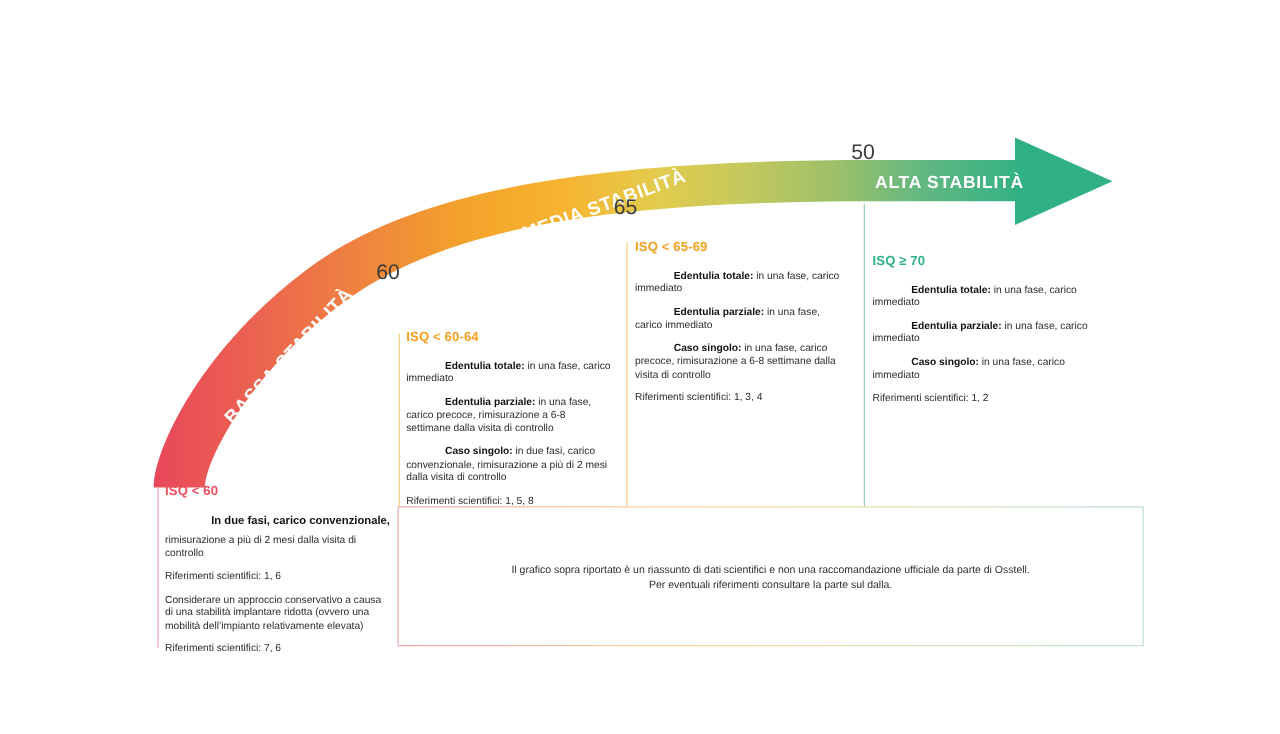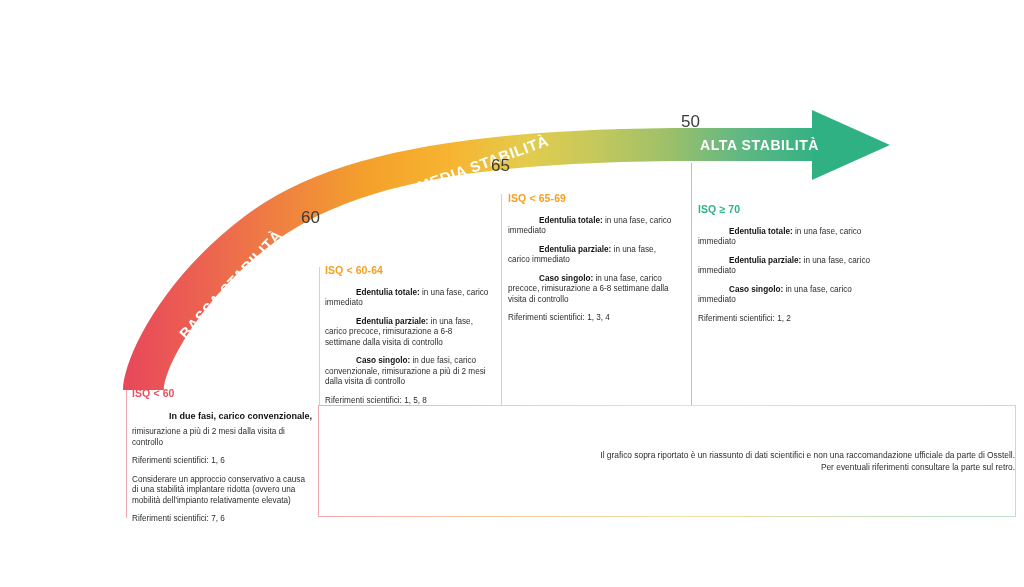--- a/index.html
+++ b/index.html
@@ -195,18 +195,18 @@
   </div>
 
   <div class="col" style="left:698px; top:174px; width:178px;">
     <div class="col-head c-green">ISQ ≥ 70</div>
     <p class="para"><b>Edentulia totale:</b><span> in una fase, carico immediato</span></p>
     <p class="para"><b>Edentulia parziale:</b><span> in una fase, carico immediato</span></p>
     <p class="para"><b>Caso singolo:</b><span> in una fase, carico immediato</span></p>
     <p class="para">Riferimenti scientifici: 1, 2</p>
   </div>
 
-  <div id="disclaimer-box" style="left:318px; top:405px; width:698px; height:112px;align-items:flex-end;">
+  <div id="disclaimer-box" style="left:318px; top:405px; width:597px; height:112px;">
     <div class="dline">Il grafico sopra riportato è un riassunto di dati scientifici e non una raccomandazione ufficiale da parte di Osstell.</div>
-    <div class="dline">Per eventuali riferimenti consultare la parte sul retro.</div>
+    <div class="dline">Per eventuali riferimenti consultare la parte sul dalla.</div>
   </div>
 
 </div>
 
 </body></html>

